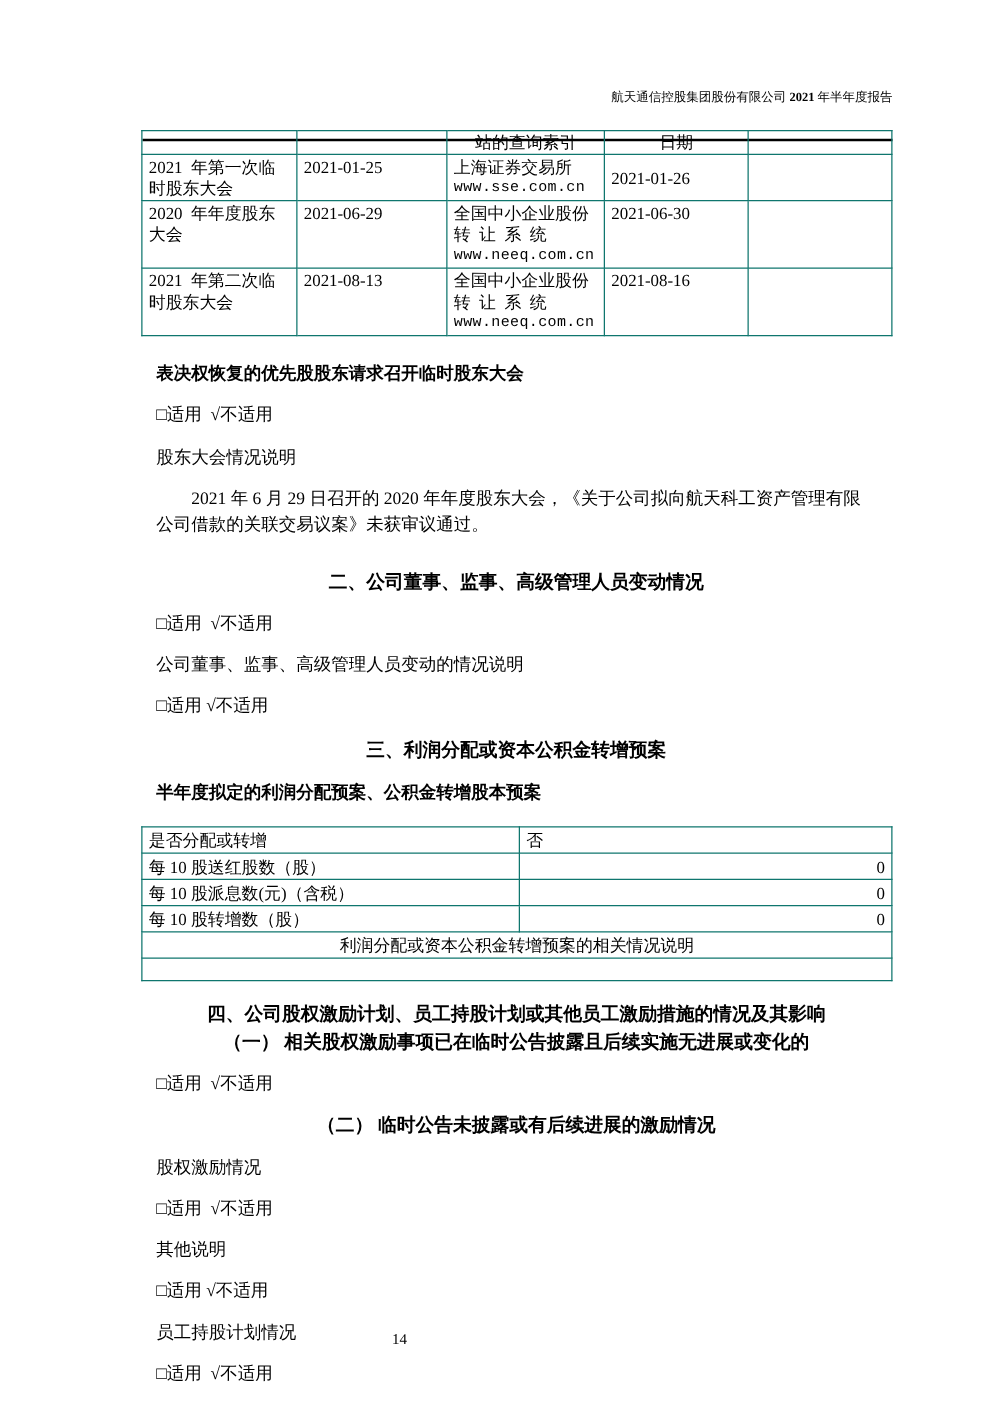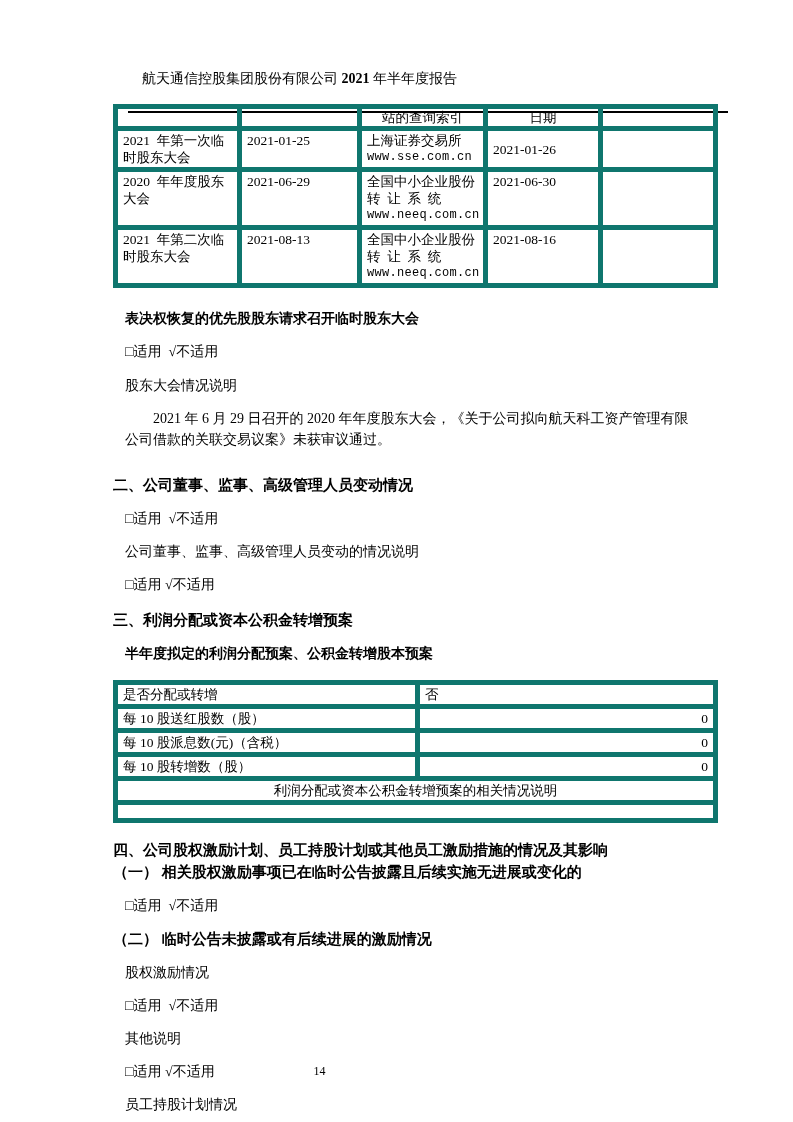--- a/index.html
+++ b/index.html
@@ -1,34 +1,34 @@
 <!DOCTYPE html>
 <html><head>
 <meta charset="utf-8">
 <style>
   * { box-sizing: border-box; }
   html,body { margin:0; padding:0; background:#ffffff; }
   body { font-family:"Liberation Serif","DejaVu Serif",serif; color:#000; }
   .page { position:relative; width:793px; height:1122px; background:#fff; overflow:hidden; }
 
-  .hdr { position:absolute; left:128px; top:52px; width:600px; text-align:left;
-         font-size:14px; line-height:18px; border-bottom:2px solid #000; padding-bottom:5px;
+  .hdr { position:absolute; left:114px; top:52px; width:600px; text-align:right;
+         font-size:10px; line-height:18px; border-bottom:2px solid #000; padding-bottom:5px;
          white-space:pre-wrap; }
   .hdr .yr { font-weight:bold; }
 
   .content { position:absolute; left:113px; top:104px; width:600px; font-size:14px; line-height:21px; }
   p { margin:12px; white-space:pre-wrap; }
   .b { font-weight:bold; }
-  .h2 { font-size:15px; font-weight:bold; line-height:22px; margin:0; white-space:pre-wrap; }
+  .h2 { font-size:15px; font-weight:bold; line-height:22px; margin:0; white-space:pre-wrap;text-align:center; }
   .ind { text-indent:28px; }
   .mt20{margin-top:20px} .mt13{margin-top:13px} .mt24{margin-top:24px}
   .mt14{margin-top:14px} .mt16{margin-top:16px} .mt10{margin-top:10px} .mt11{margin-top:11px}
 
   table { border-collapse:collapse; width:600px; table-layout:fixed; }
-  td { border:5px solid #0f766e; }
+  td { border:1px solid #0f766e; }
 
   .t1 td { font-size:13.5px; line-height:17px; padding:1px 5px; vertical-align:top; }
   .t1 .hrow td { height:19px; text-align:center; padding:0 2px; }
   .cml { white-space:pre-wrap; }
   .url { font-family:"Liberation Mono","DejaVu Sans Mono",monospace; font-size:12px; letter-spacing:.3px; }
   .vmid { vertical-align:middle !important; }
 
   .t2 { margin-top:16px;border-radius:31px; }
   .t2 td { font-size:13.5px; height:21px; padding:0 5px; line-height:19px; }
   .t2 .num { text-align:right; }

